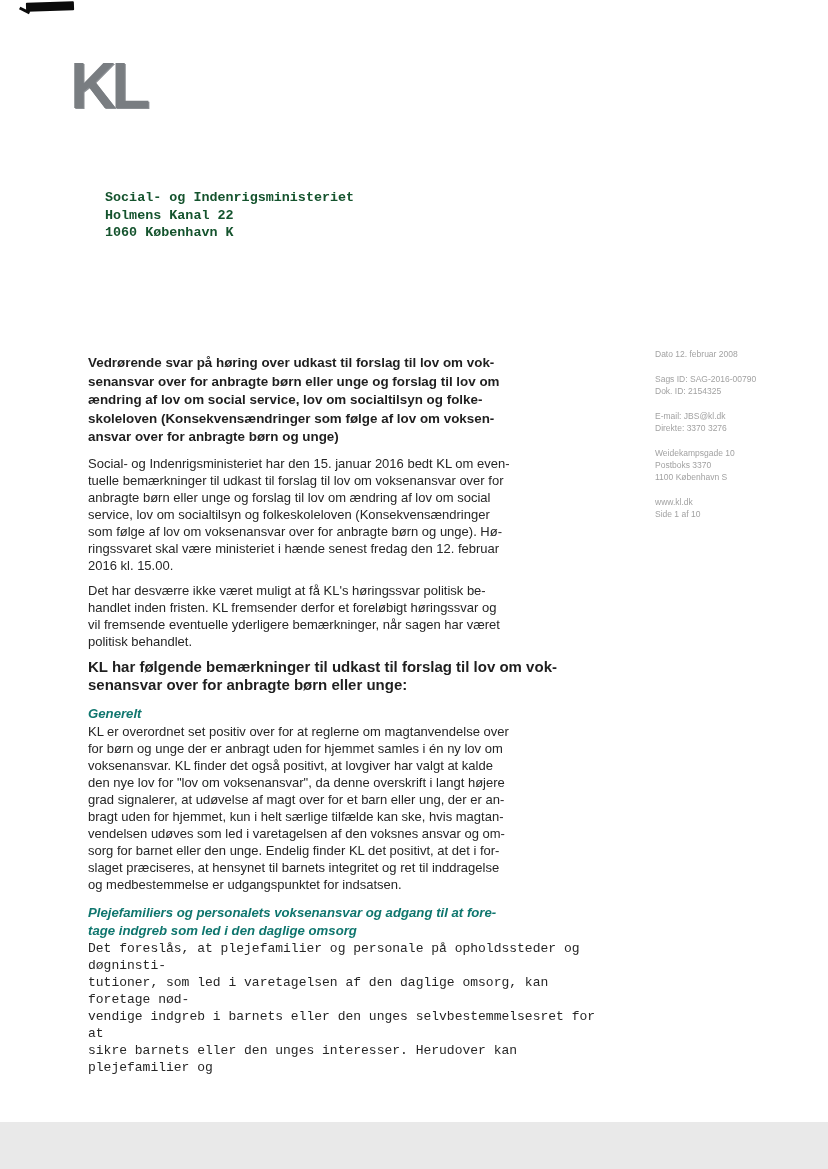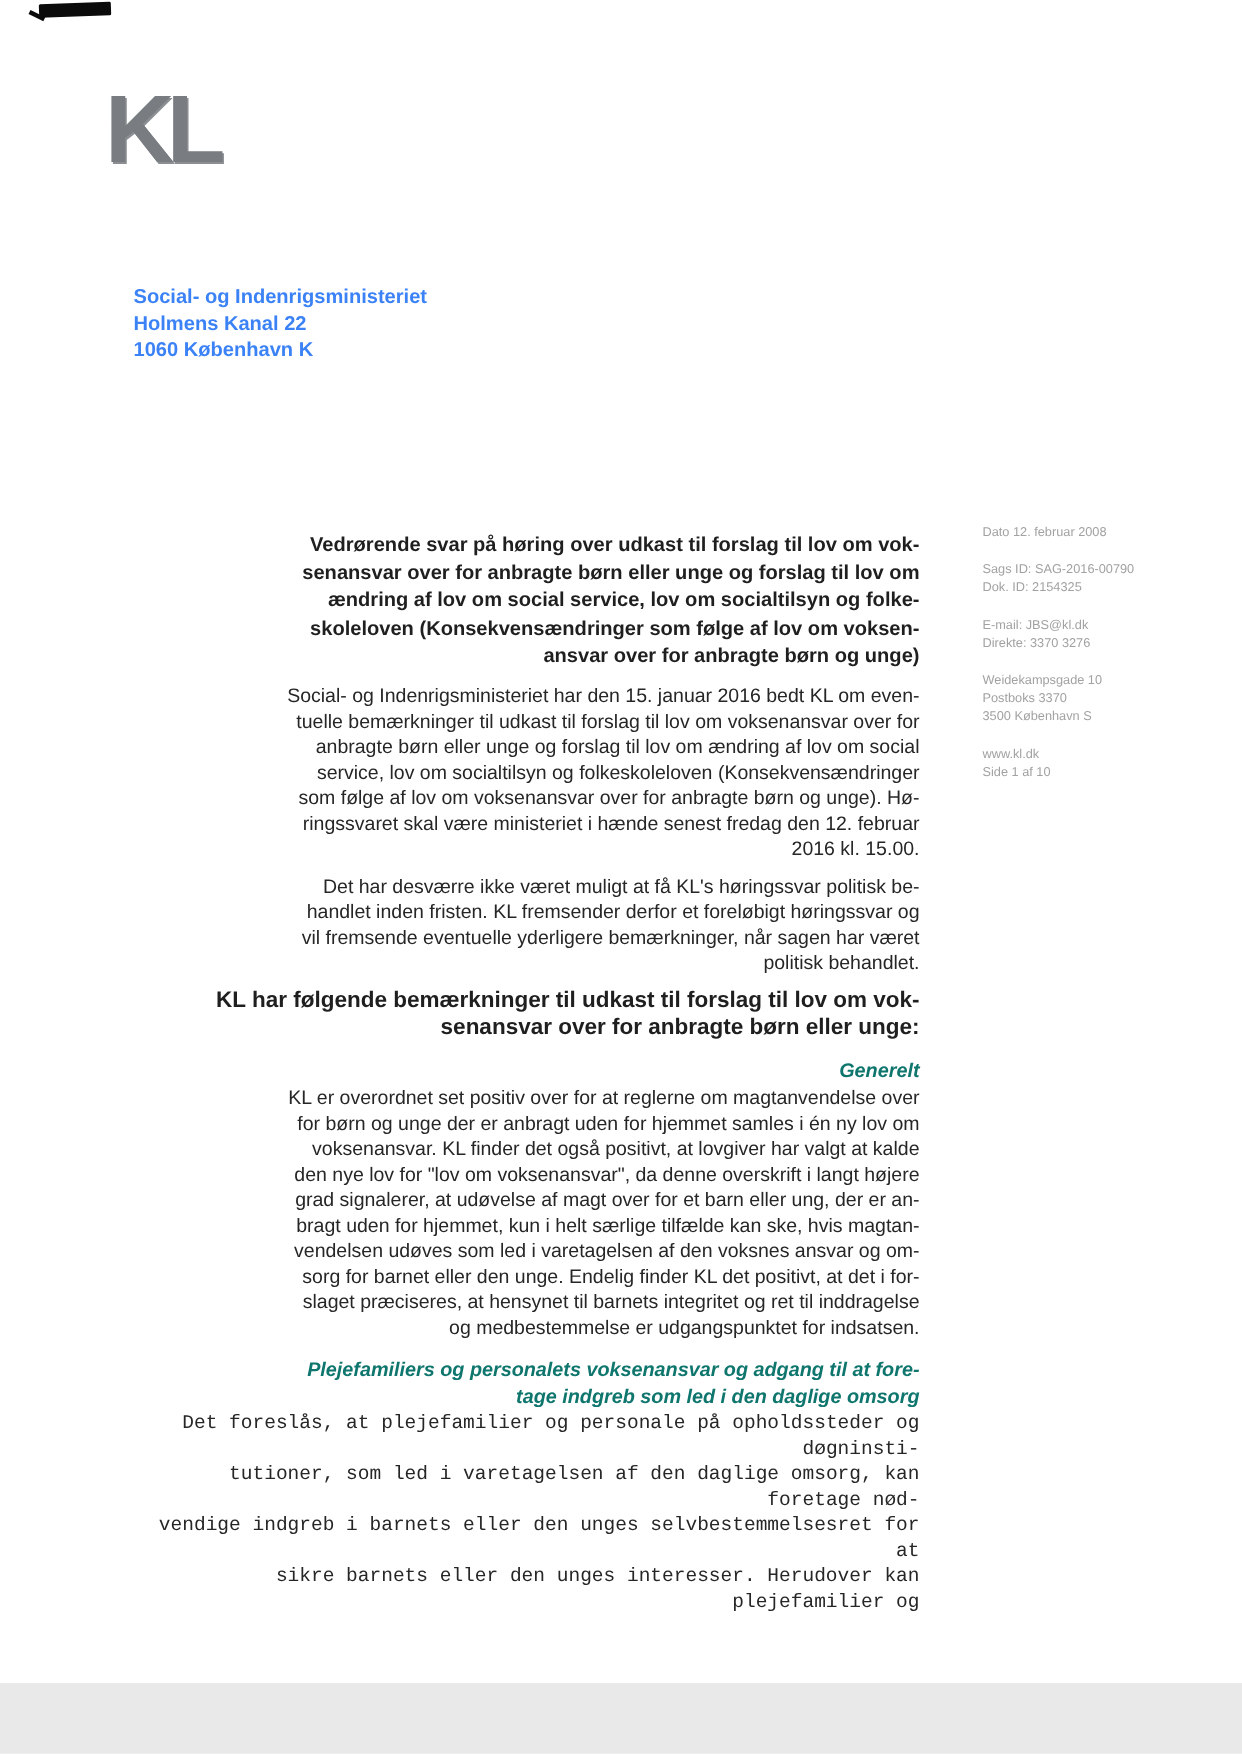--- a/index.html
+++ b/index.html
@@ -23,22 +23,22 @@
   }
   
   .logo {
     position:absolute; left:70px; top:54px;
     font-size:64px; font-weight:bold; letter-spacing:-5px;
     color:#797d81; line-height:1;
     text-shadow:1px 1px 0 #8b8f93;
   }
   
   .recipient {
-    position:absolute; left:89px; top:189px;
-    font-weight:bold; font-size:13.4px; line-height:17.5px; color:#3b82f6;
+    position:absolute; left:105px; top:189px;
+    font-weight:bold; font-size:13.4px; line-height:17.5px; color:#14532d;font-family:Liberation Mono, monospace;
   }
   
   .mailline {
     position:absolute; left:88px; top:281px;
     font-size:13.2px; color:#2b2b2b; white-space:nowrap;
   }
   .mailline .email {
     color:#95999e; text-decoration:underline; text-underline-offset:2px;
     cursor:pointer;
   }
@@ -46,21 +46,21 @@
   .meta {
     position:absolute; left:655px; top:348px; width:160px;
     font-size:8.5px; line-height:12px; color:#a2a2a2;
   }
   .meta-group { margin-bottom:13px; }
   
   .main {
     position:absolute; left:88px; top:354px; width:525px;
     font-size:13px; line-height:17px; color:#262626;
   }
-  .main h1, .main h2, .main h3, .main p { white-space:pre-line;text-align:right; }
+  .main h1, .main h2, .main h3, .main p { white-space:pre-line; }
   .subject  { font-size:13.4px; font-weight:bold; line-height:18.5px; margin-bottom:8px; color:#1f1f1f; }
   .para     { margin-bottom:8px; }
   .gap-lg   { margin-bottom:17px; }
   .h2       { font-size:15px; font-weight:bold; line-height:18px; margin-bottom:11px; color:#1f1f1f; }
   .sec-title{ font-size:13.2px; font-weight:bold; font-style:italic; line-height:18px; margin-bottom:0; color:#0f766e; }
   .sec-body { margin-bottom:11px; }
   .last     { margin-bottom:12px;font-family:Liberation Mono, monospace; }
 </style>
 </head>
 <body>
@@ -86,21 +86,21 @@
       <div>Sags ID: SAG-2016-00790</div>
       <div>Dok. ID: 2154325</div>
     </div>
     <div class="meta-group">
       <div>E-mail: JBS@kl.dk</div>
       <div>Direkte: 3370 3276</div>
     </div>
     <div class="meta-group">
       <div>Weidekampsgade 10</div>
       <div>Postboks 3370</div>
-      <div>3500 København S</div>
+      <div>1100 København S</div>
     </div>
     <div class="meta-group">
       <div>www.kl.dk</div>
       <div>Side 1 af 10</div>
     </div>
   </aside>
 
   <main class="main">
     <h1 class="subject">Vedrørende svar på høring over udkast til forslag til lov om vok-
 senansvar over for anbragte børn eller unge og forslag til lov om

